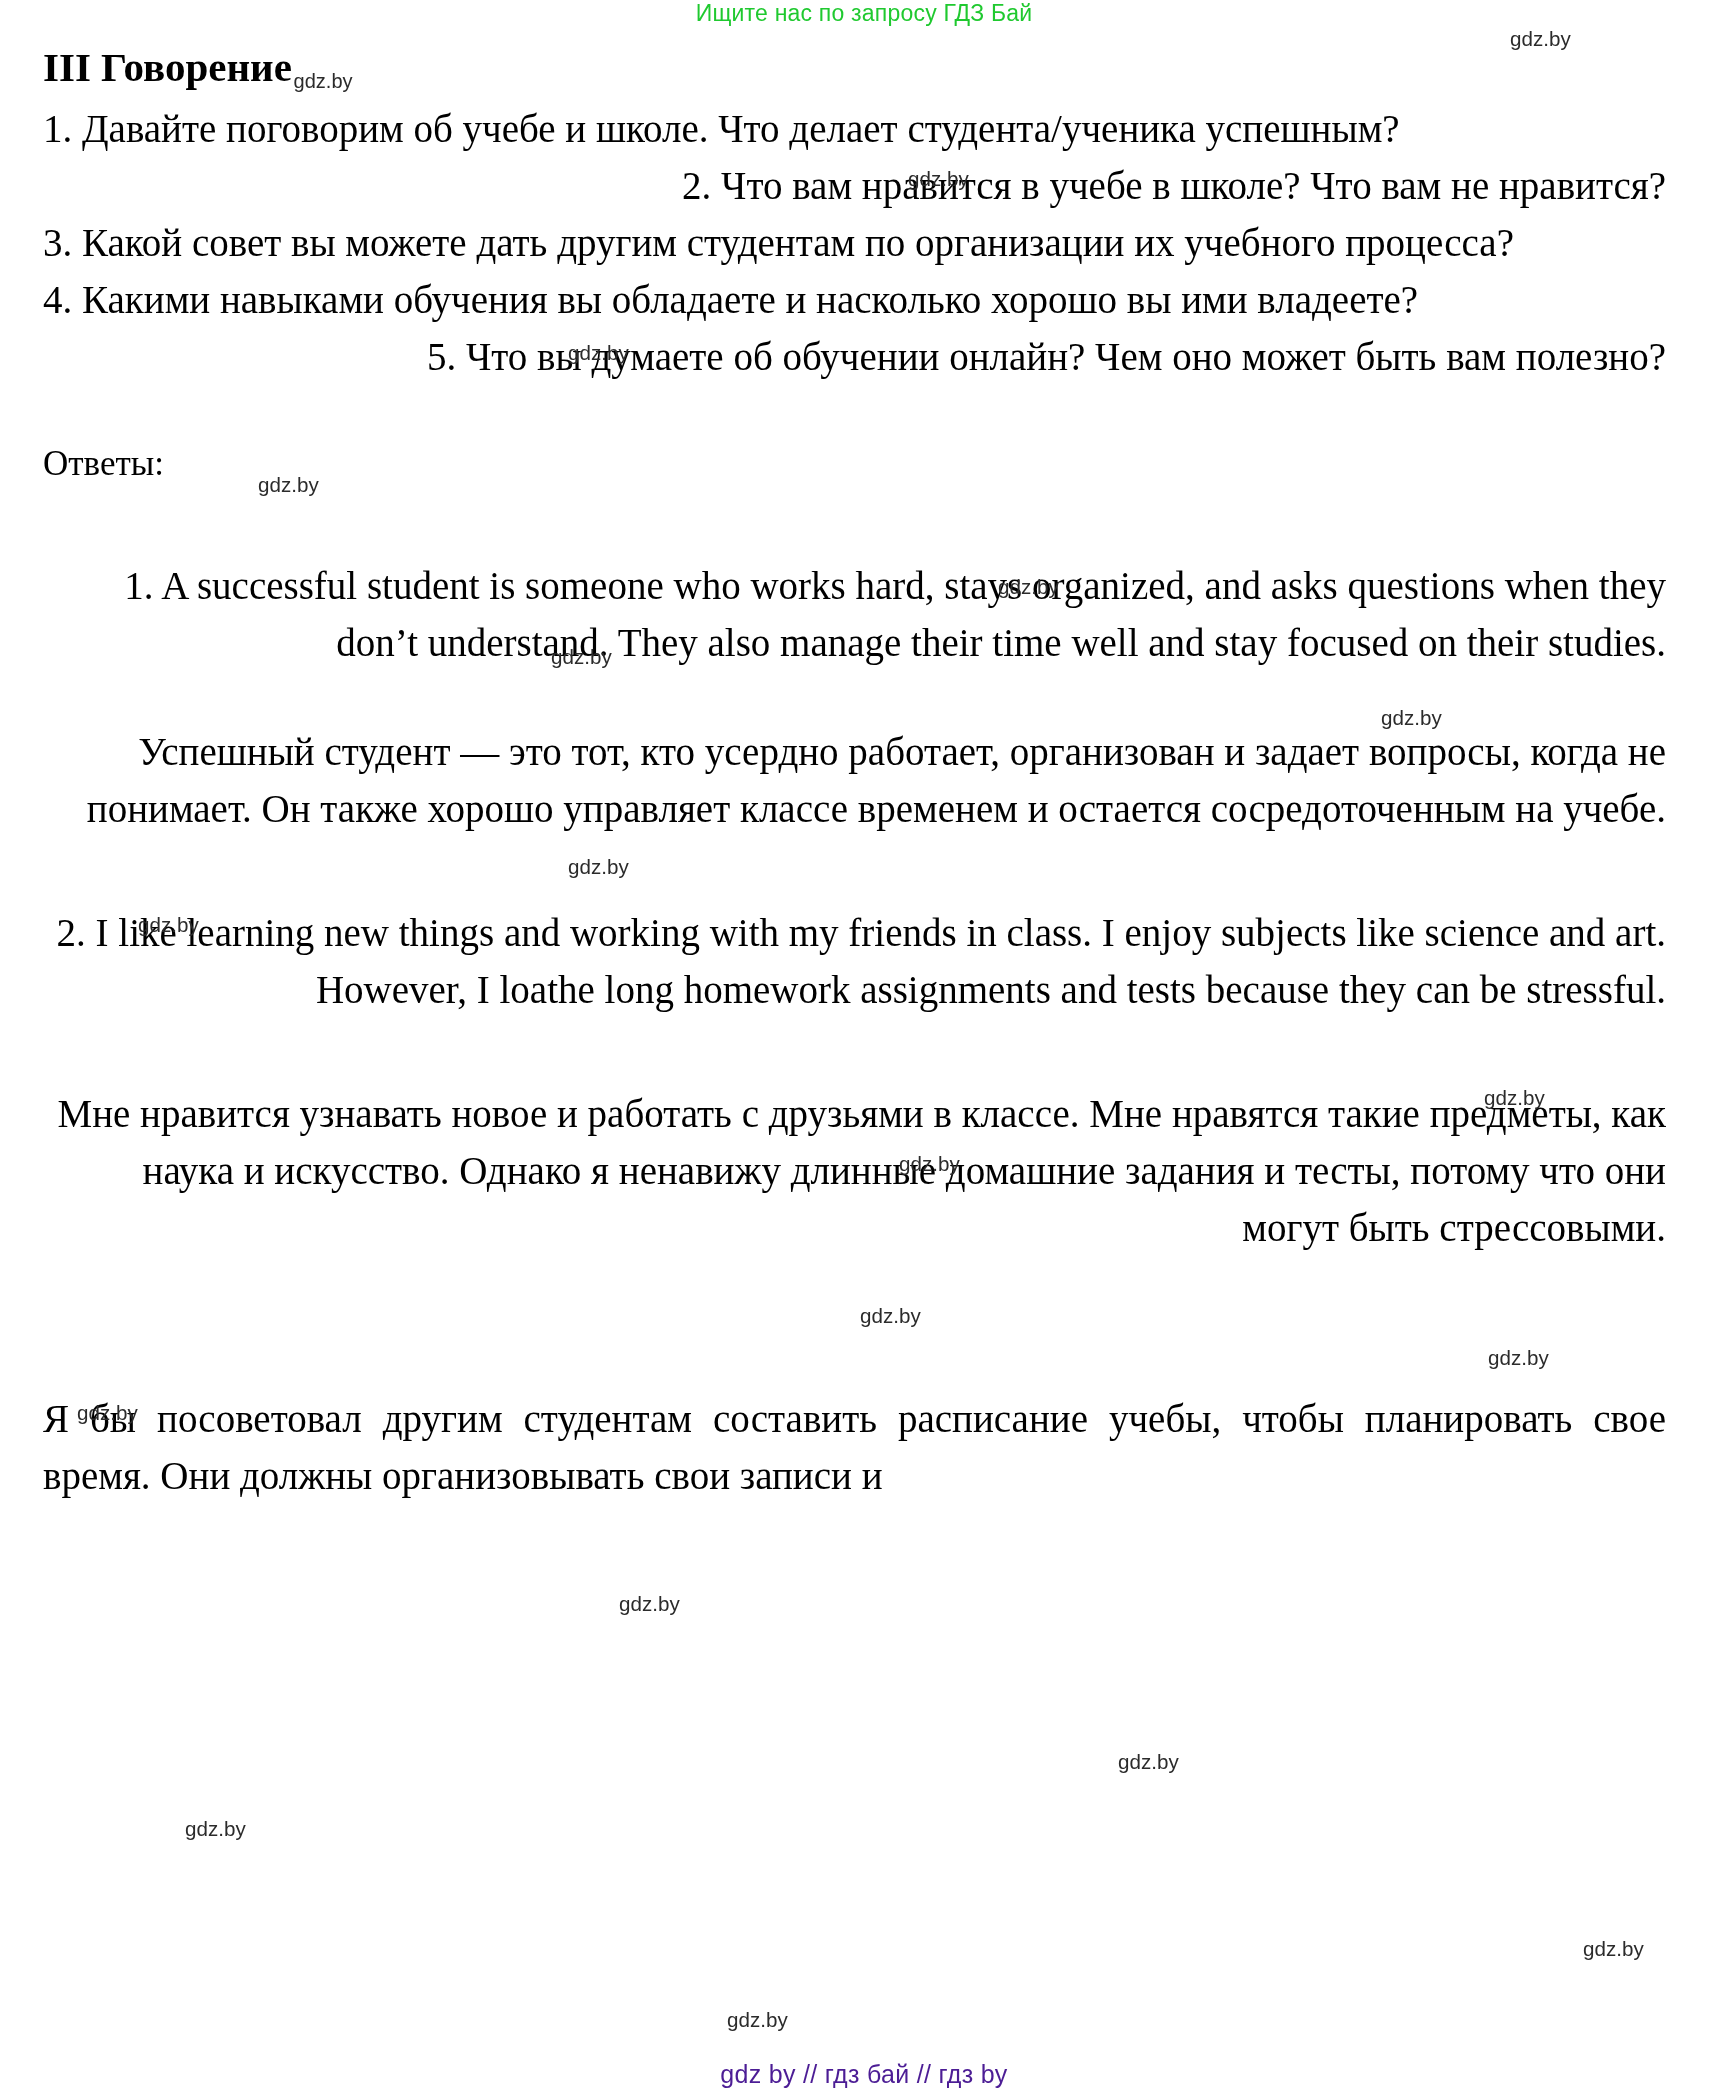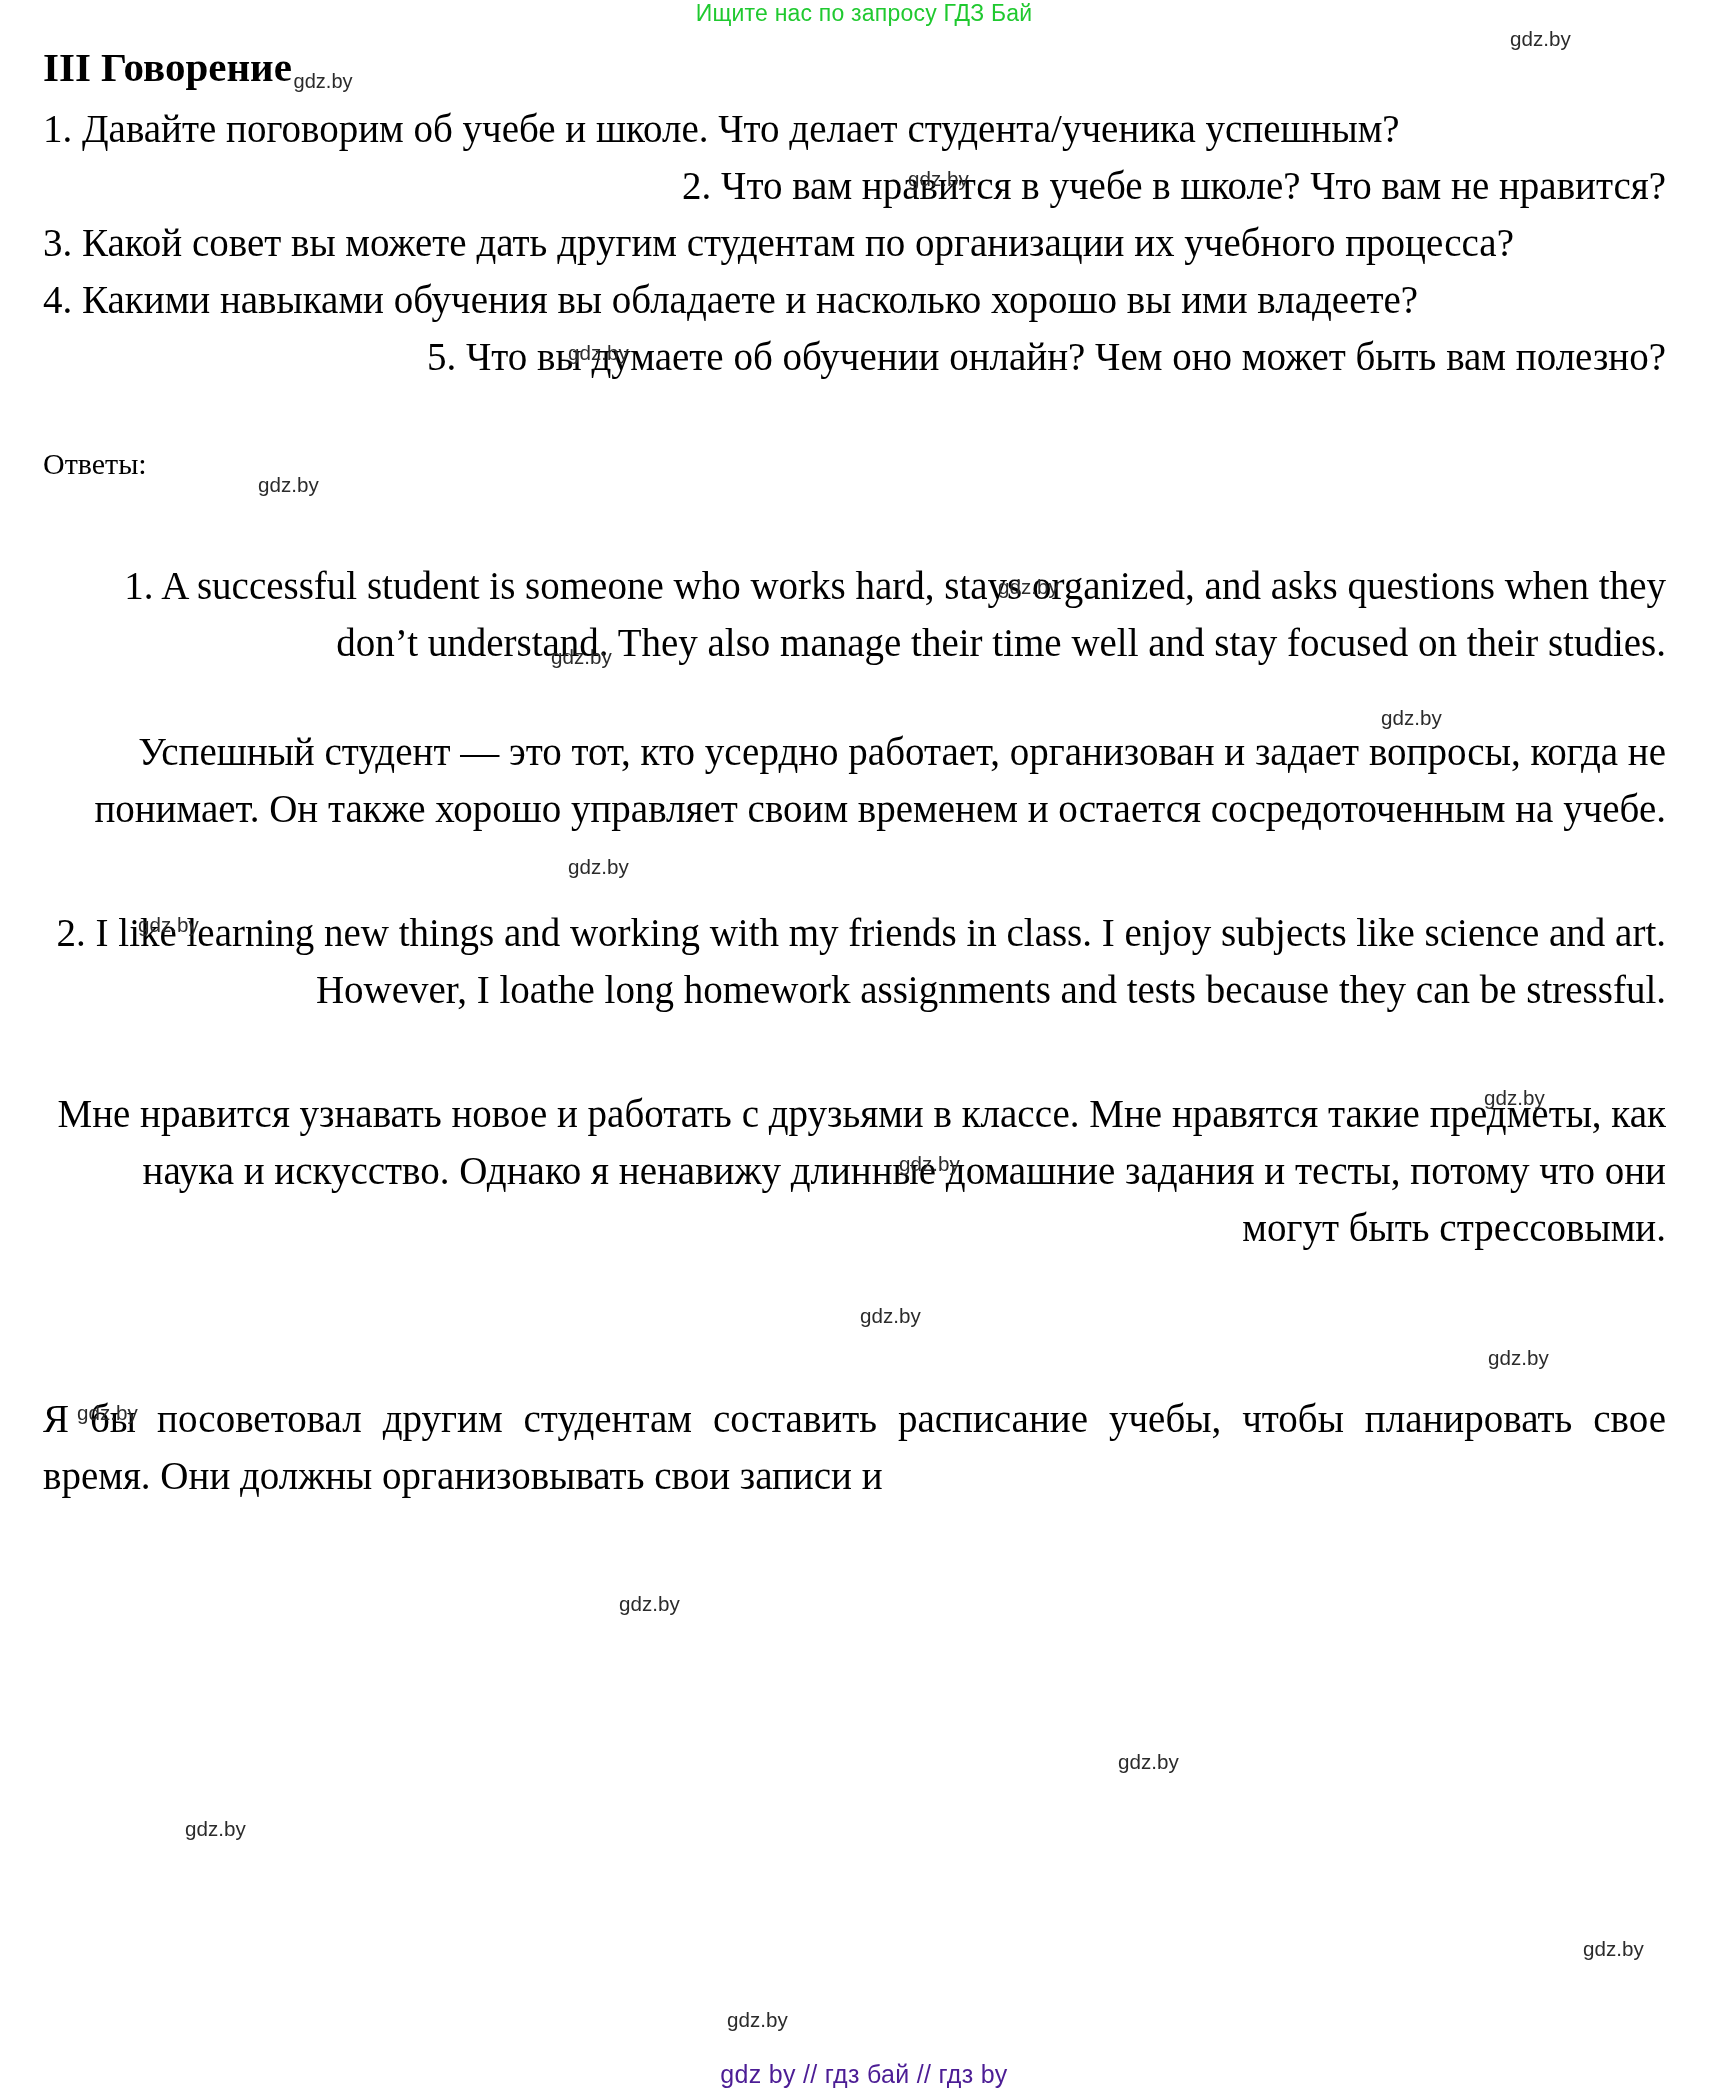--- a/index.html
+++ b/index.html
@@ -66,21 +66,21 @@
     text-align: justify;
     text-justify: inter-word;
     hyphens: none;
     font-family: Liberation Serif, serif;
   }
   p.para.last-left { text-align: right; }
   .block-gap-m { height: 52px; }
   .block-gap-l { height: 67px; }
 
   .answers-label {
-    font-size: 30px;
+    font-size: 35px;
     line-height: 53px;
     margin: 0;
   }
 
   
   .wm {
     position: absolute;
     font-family: "Liberation Sans", "DejaVu Sans", sans-serif;
     font-size: 20.6px;
     line-height: 22.4px;
@@ -123,21 +123,21 @@
     <p class="para last-left">5. Что вы думаете об обучении онлайн? Чем оно может быть вам полезно?</p>
 
     <div class="block-gap-m"></div>
 
     <p class="answers-label">Ответы:</p>
 
     <div class="block-gap-l"></div>
 
     <p class="para last-left">1. A successful student is someone who works hard, stays organized, and asks questions when they don’t understand. They also manage their time well and stay focused on their studies.</p>
     <div class="block-gap-m"></div>
-    <p class="para last-left">Успешный студент — это тот, кто усердно работает, организован и задает вопросы, когда не понимает. Он также хорошо управляет своим временем и остается сосредоточенным на учебе.</p>
+    <p class="para last-left">Успешный студент — это тот, кто усердно работает, организован и задает вопросы, когда не понимает. Он также хорошо управляет классе временем и остается сосредоточенным на учебе.</p>
 
     <div class="block-gap-l"></div>
 
     <p class="para last-left">2. I like learning new things and working with my friends in class. I enjoy subjects like science and art. However, I loathe long homework assignments and tests because they can be stressful.</p>
     <div class="block-gap-l"></div>
     <p class="para last-left">Мне нравится узнавать новое и работать с друзьями в классе. Мне нравятся такие предметы, как наука и искусство. Однако я ненавижу длинные домашние задания и тесты, потому что они могут быть стрессовыми.</p>
 
     <div class="block-gap-l"></div>
 
     <div class="block-gap-l"></div>

